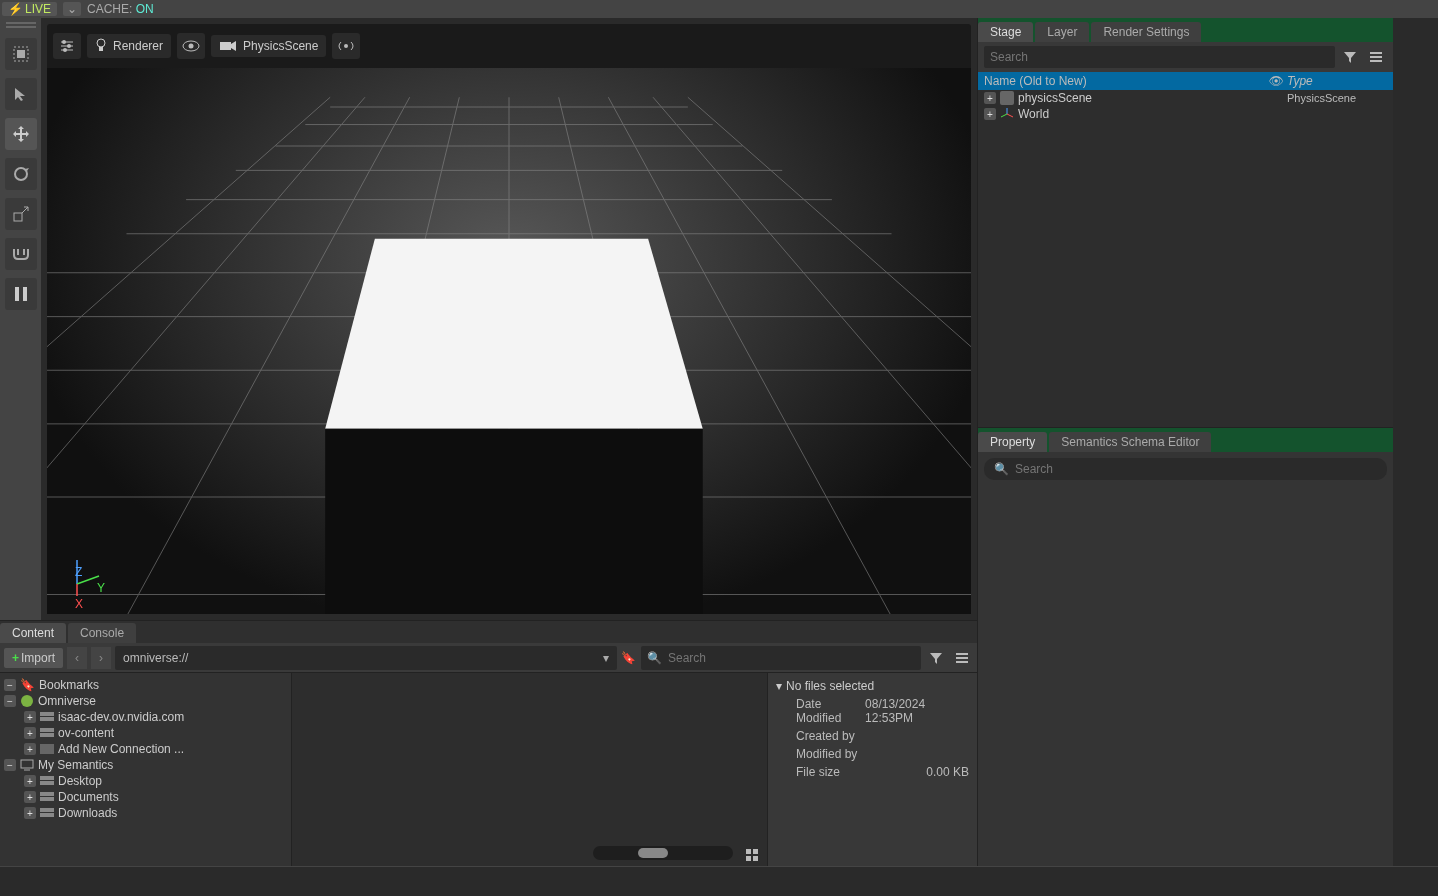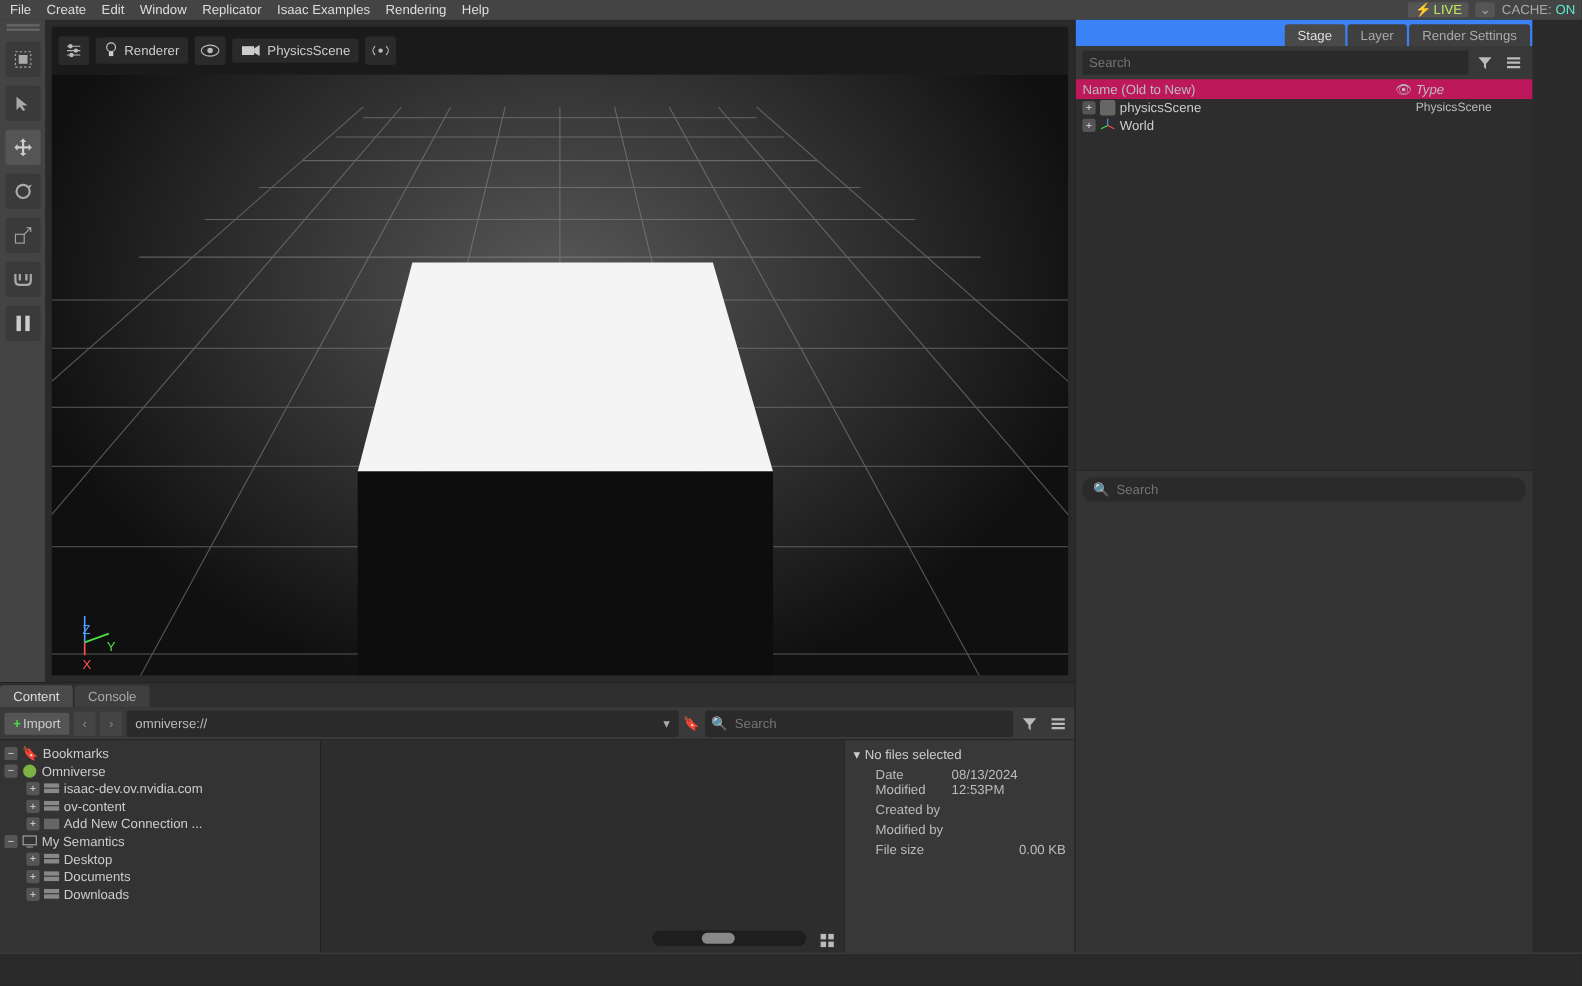--- a/index.html
+++ b/index.html
@@ -49,25 +49,25 @@
 .tree-row { display:flex; align-items:center; gap:4px; padding:1px 2px; color:#ccc; cursor:pointer; }
 .tree-sq { width:12px; height:12px; background:#555; color:#ddd; font-size:10px; display:flex; align-items:center; justify-content:center; border-radius:2px; }
 .tree-row.indent1 { padding-left:22px; }
 .thumb-col { flex:1; background:#2d2d2d; position:relative; }
 .slider-wrap { position:absolute; bottom:6px; right:34px; width:140px; height:14px; background:#1e1e1e; border-radius:7px; display:flex; align-items:center; }
 .slider-knob { width:30px; height:10px; background:#888; border-radius:5px; margin-left:45px; }
 .grid-toggle { position:absolute; bottom:4px; right:8px; color:#bbb; }
 .detail-col { width:210px; background:#383838; padding:6px 8px; border-left:1px solid #222; display:flex; flex-direction:column; gap:4px; }
 .detail-head { display:flex; align-items:center; gap:4px; color:#ccc; }
 .detail-kv { display:flex; justify-content:space-between; color:#bbb; font-size:11px;margin-left:20px; }
-.right-tabs { display:flex; background:#3b82f6; height:24px; align-items:flex-end;justify-content:flex-end; }
+.right-tabs { display:flex; background:#14532d; height:24px; align-items:flex-end; }
 .stage-toolbar { display:flex; align-items:center; gap:4px; padding:4px 6px; background:#383838; }
 .stage-search { flex:1; height:22px; background:#2a2a2a; border-radius:2px; padding:0 6px; color:#888; display:flex; align-items:center; }
 .stage-search input { background:none; border:none; outline:none; color:#ccc; flex:1; font-size:12px; }
-.stage-header { display:flex; background:#be185d; padding:2px 6px; font-size:11px; color:#bbb; }
+.stage-header { display:flex; background:#0369a1; padding:2px 6px; font-size:11px; color:#bbb; }
 .stage-header .name-col { flex:1; }
 .stage-header .vis-col { width:22px; text-align:center; }
 .stage-header .type-col { width:100px;font-style:italic; }
 .stage-rows { flex:1; background:#2d2d2d; }
 .stage-row { display:flex; align-items:center; padding:1px 6px; gap:4px; }
 .stage-row .exp { width:12px; height:12px; background:#555; color:#ddd; font-size:10px; display:flex; align-items:center; justify-content:center; border-radius:2px; }
 .stage-row .icn-cube { width:14px; height:14px; background:#666; border-radius:2px; }
 .stage-row .nm { flex:1; color:#ccc; }
 .stage-row .tp { width:100px; color:#bbb; font-size:11px; }
 .stage-panel { height:410px; display:flex; flex-direction:column; border-bottom:1px solid #222; }
@@ -75,30 +75,20 @@
 .prop-search-row { padding:6px; }
 .prop-search { height:22px; background:#2a2a2a; border-radius:10px; padding:0 10px; display:flex; align-items:center; gap:6px; color:#888; }
 .prop-search input { background:none; border:none; outline:none; color:#ccc; flex:1; }
 .bottom-bar { height:30px; background:#2a2a2a; border-top:1px solid #444; }
 svg { display:block; }
 </style>
 </head>
 <body>
 
 <div class="menubar">
-  <div class="menubar-left">
-    <div class="menu-item">File</div>
-    <div class="menu-item">Create</div>
-    <div class="menu-item">Edit</div>
-    <div class="menu-item">Window</div>
-    <div class="menu-item">Replicator</div>
-    <div class="menu-item">Isaac Examples</div>
-    <div class="menu-item">Rendering</div>
-    <div class="menu-item">Help</div>
-  </div>
   <div class="menubar-right">
     <div class="live-btn">
       <span class="bolt">⚡</span>
       <span>LIVE</span>
     </div>
     <div class="dropdown-caret">⌄</div>
     <div class="cache">
       <span>CACHE:</span> <span class="on">ON</span>
     </div>
   </div>
@@ -438,20 +428,24 @@
                 <line x1="7" y1="7" x2="13" y2="10" stroke="#ff5050"></line>
                 <line x1="7" y1="7" x2="1" y2="10" stroke="#4ae04a"></line>
               </svg>
             </span>
             <span class="nm">World</span>
             <span class="tp"></span>
           </div>
         </div>
     </div>
     <div class="prop-panel">
+      <div class="right-tabs">
+        <div class="tab active">Property</div>
+        <div class="tab">Semantics Schema Editor</div>
+      </div>
       <div class="prop-search-row">
         <div class="prop-search">
           <span>🔍</span>
           <input placeholder="Search" style="">
         </div>
       </div>
     </div>
   </div>
 </div>
 

